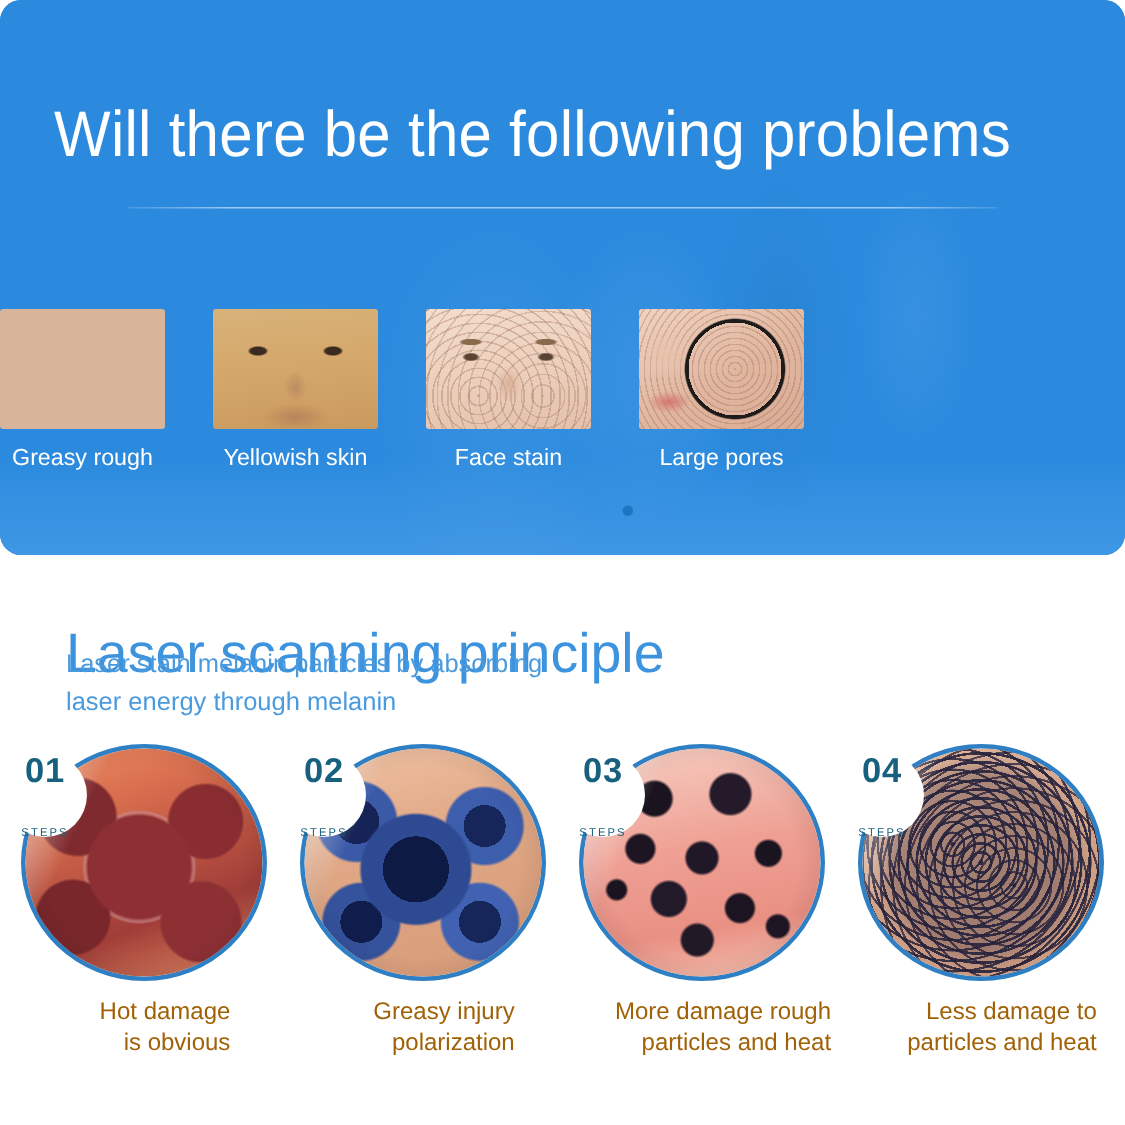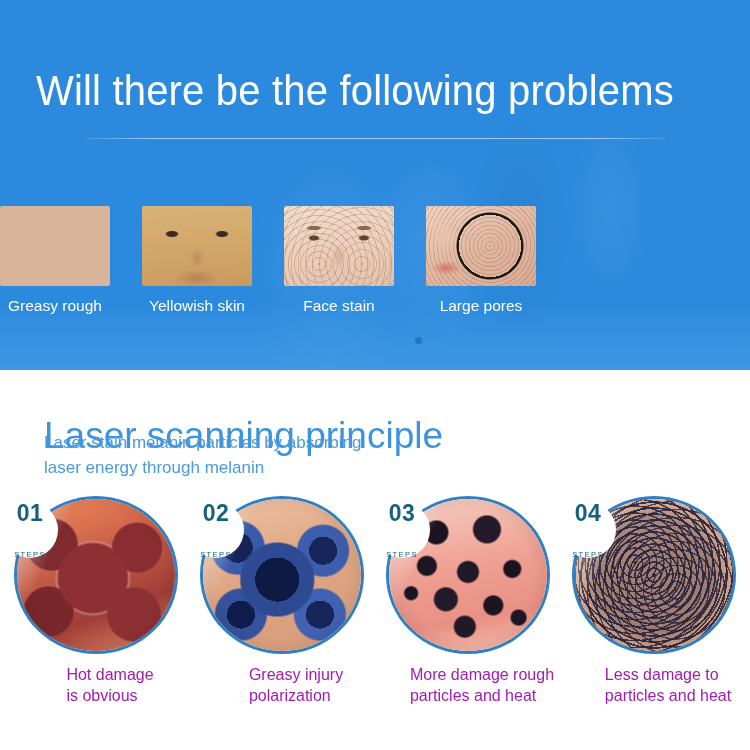--- a/index.html
+++ b/index.html
@@ -10,20 +10,21 @@
     background:#ffffff;
     overflow:hidden;
   }
   .page{position:relative;width:750px;height:750px;overflow:hidden;}
 
   
   .hero{
     position:absolute;left:0;top:0;width:750px;height:370px;
     background:#2b8ade;
     overflow:hidden;
+    border-radius:14px;
   }
   .hero-texture{
     position:absolute;left:0;top:0;width:750px;height:370px;
     background:
       radial-gradient(ellipse 90px 150px at 430px 250px, rgba(255,255,255,.07), rgba(255,255,255,0) 70%),
       radial-gradient(ellipse 70px 170px at 520px 230px, rgba(0,0,0,.05), rgba(0,0,0,0) 70%),
       radial-gradient(ellipse 120px 190px at 330px 270px, rgba(255,255,255,.05), rgba(255,255,255,0) 70%),
       radial-gradient(ellipse 60px 130px at 610px 210px, rgba(255,255,255,.06), rgba(255,255,255,0) 70%),
       linear-gradient(180deg,#2b8ade 0%,#2b8ade 82%,#3f97e4 100%);
     pointer-events:none;
@@ -125,21 +126,21 @@
   .badge{
     position:absolute;left:-4px;top:6px;width:56px;height:56px;border-radius:50%;
     background:#ffffff;z-index:3;
     display:flex;flex-direction:column;align-items:center;justify-content:center;
     line-height:1;
     gap:23px;
   }
   .badge-num{color:#17607e;font-size:23px;font-weight:700;letter-spacing:.5px;}
   .badge-steps{color:#17607e;font-size:7.5px;letter-spacing:1.4px;margin-top:3px;}
   .step-caption{
-    margin-top:10px;text-align:left;color:#a21caf;font-size:16px;line-height:21px;margin-left:28px;
+    margin-top:10px;text-align:right;color:#a16207;font-size:16px;line-height:21px;margin-left:28px;
   }
 
   
   .cell-red{
     background:
       radial-gradient(circle at 48% 52%, #8d2f33 0 34px, rgba(141,47,51,0) 36px),
       radial-gradient(circle at 22% 30%, #7e2a2e 0 25px, rgba(126,42,46,0) 27px),
       radial-gradient(circle at 76% 32%, #8a2d31 0 24px, rgba(138,45,49,0) 26px),
       radial-gradient(circle at 20% 74%, #79272b 0 24px, rgba(121,39,43,0) 26px),
       radial-gradient(circle at 74% 76%, #8d3034 0 26px, rgba(141,48,52,0) 28px),

